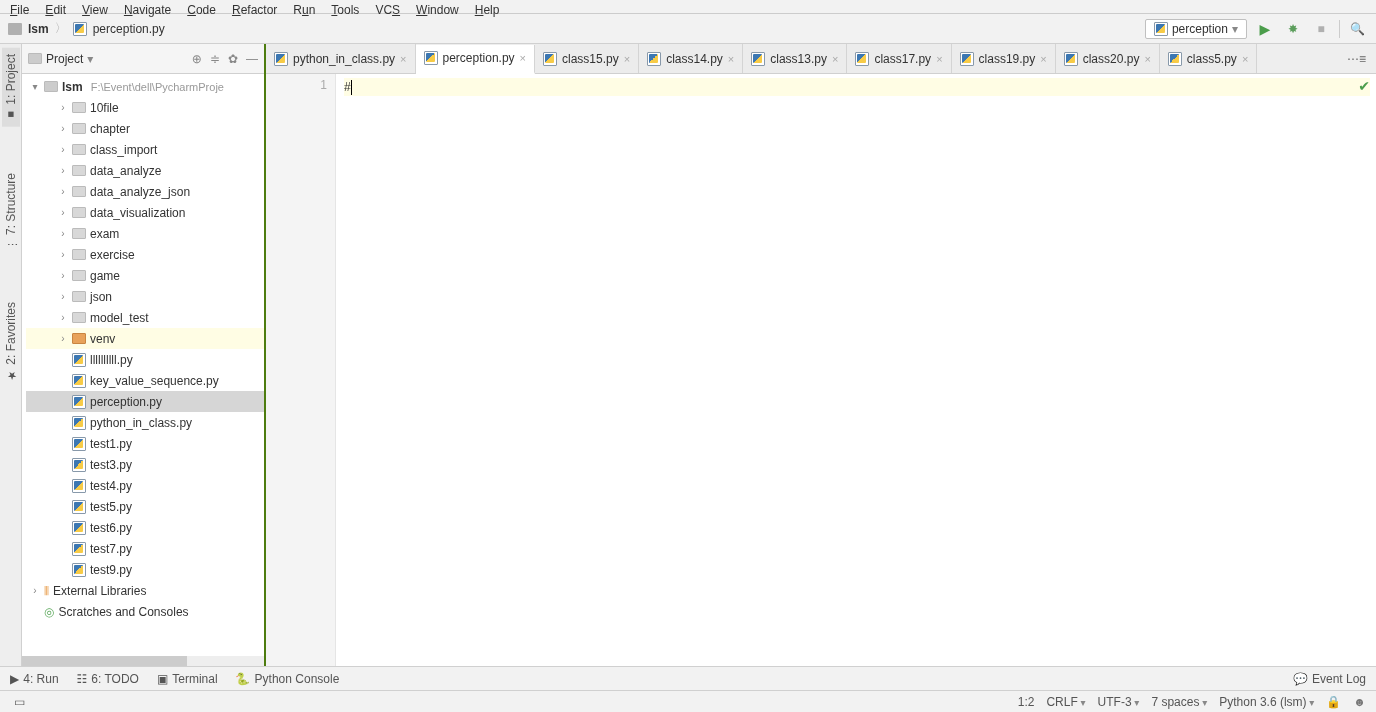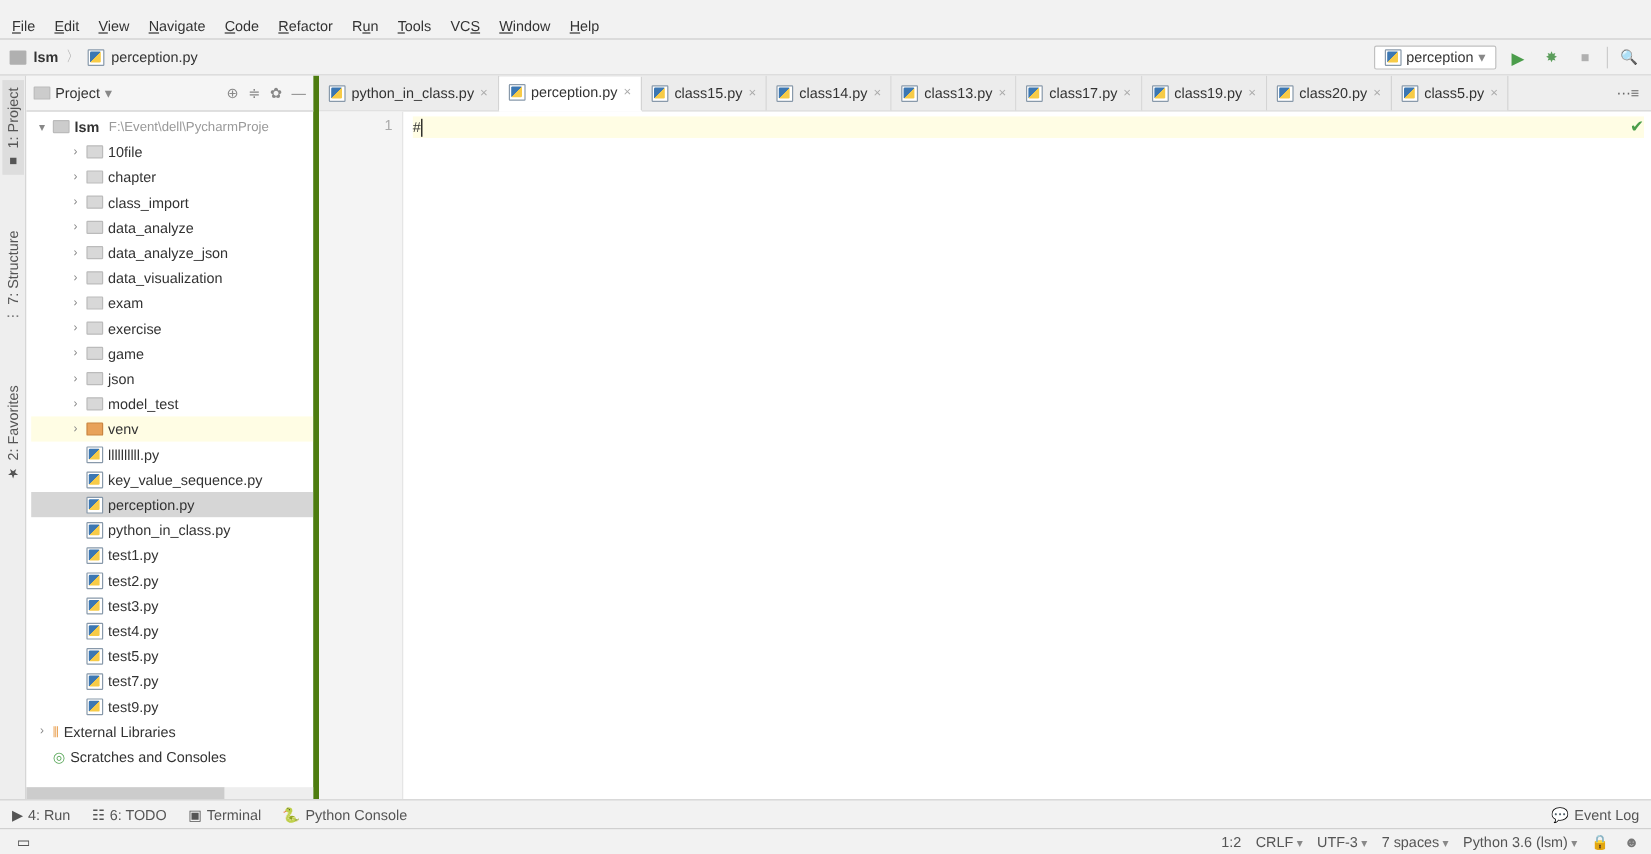--- a/index.html
+++ b/index.html
@@ -1,35 +1,35 @@
 <!DOCTYPE html>
 <html><head>
 <meta charset="utf-8">
 <style>
 * { box-sizing: border-box; margin: 0; padding: 0; font-family: "Segoe UI", Arial, sans-serif; font-size: 12px; }
 body { width: 1376px; height: 712px; background: #f2f2f2; display: flex; flex-direction: column; overflow: hidden; color: #333; }
-.menu-bar { display:flex; align-items:flex-end; gap:16px; padding:3px 10px; background:#f2f2f2; border-bottom:1px solid #ccc; height:33px; }
+.menu-bar { display:flex; align-items:flex-start; gap:16px; padding:3px 10px; background:#f2f2f2; border-bottom:1px solid #ccc; height:14px; }
 .menu-bar span { cursor:default; }
 .u { text-decoration: underline; }
 .nav-row { display:flex; align-items:center; justify-content:space-between; padding:2px 8px; height:30px; border-bottom:1px solid #d0d0d0; }
 .breadcrumb { display:flex; align-items:center; gap:6px; }
 .breadcrumb .sep { color:#aaa; }
 .folder-icon { width:14px; height:12px; background:#b0b0b0; display:inline-block; border-radius:1px; }
 .toolbar-right { display:flex; align-items:center; gap:8px; }
 .run-config { display:flex; align-items:flex-end; gap:4px; border:1px solid #c0c0c0; padding:2px 8px; background:#fff; border-radius:2px; }
 .icon-btn { width:20px; height:20px; display:inline-flex; align-items:center; justify-content:center; color:#666; }
 .run-icon { color:#4b9d4b; font-size:14px; }
 .bug-icon { color:#5c9e5c; }
 .stop-icon { color:#b0b0b0; font-size:12px; }
 .search-icon { color:#666; }
 .main { flex:1; display:flex; overflow:hidden; }
 .left-gutter { width:22px; background:#eee; border-right:1px solid #d0d0d0; display:flex; flex-direction:column; align-items:center; padding-top:4px; gap:40px; }
 .vtab { writing-mode: vertical-rl; transform: rotate(180deg); padding:6px 2px; font-size:11px; color:#555; display:flex; align-items:center; gap:4px; }
 .vtab.active { background:#ddd; }
-.project-pane { width:244px; background:#fff; border-right:5px solid #4d7c0f; display:flex; flex-direction:column; }
+.project-pane { width:244px; background:#fff; border-right:2px solid #4d7c0f; display:flex; flex-direction:column; }
 .pp-header { display:flex; align-items:center; justify-content:space-between; padding:4px 6px; border-bottom:1px solid #d0d0d0; background:#f5f5f5; height:30px; }
 .pp-title { display:flex; align-items:center; gap:4px; }
 .pp-icons { display:flex; gap:8px; color:#888; }
 .tree { flex:1; overflow:hidden; padding:2px 0 2px 4px; }
 .tree-row { display:flex; align-items:center; gap:4px; padding:2px 4px; white-space:nowrap; height:21px; }
 .tree-row.selected { background:#d6d6d6; }
 .tree-row.highlight { background:#fffde4; }
 .arrow { width:10px; display:inline-block; color:#888; font-size:10px; text-align:center; }
 .folder { width:14px; height:11px; background:#d8d8d8; border:1px solid #bbb; border-radius:1px; display:inline-block; }
 .folder.orange { background:#e8a25a; border-color:#c98540; }
@@ -142,24 +142,24 @@
         <div class="tree-row  indent-2"><span class="arrow">›</span><span class="folder"></span> exercise</div>
         <div class="tree-row  indent-2"><span class="arrow">›</span><span class="folder"></span> game</div>
         <div class="tree-row  indent-2"><span class="arrow">›</span><span class="folder"></span> json</div>
         <div class="tree-row  indent-2"><span class="arrow">›</span><span class="folder"></span> model_test</div>
         <div class="tree-row highlight indent-2"><span class="arrow">›</span><span class="folder orange"></span> venv</div>
         <div class="tree-row  indent-2"><span class="arrow"></span><span class="pyfile"></span> llllllllll.py</div>
         <div class="tree-row  indent-2"><span class="arrow"></span><span class="pyfile"></span> key_value_sequence.py</div>
         <div class="tree-row selected indent-2"><span class="arrow"></span><span class="pyfile"></span> perception.py</div>
         <div class="tree-row  indent-2"><span class="arrow"></span><span class="pyfile"></span> python_in_class.py</div>
         <div class="tree-row  indent-2"><span class="arrow"></span><span class="pyfile"></span> test1.py</div>
-        <div class="tree-row  indent-2"><span class="arrow"></span><span class="pyfile"></span> test2.py</div>
         <div class="tree-row  indent-2"><span class="arrow"></span><span class="pyfile"></span> test3.py</div>
         <div class="tree-row  indent-2"><span class="arrow"></span><span class="pyfile"></span> test4.py</div>
         <div class="tree-row  indent-2"><span class="arrow"></span><span class="pyfile"></span> test5.py</div>
+        <div class="tree-row  indent-2"><span class="arrow"></span><span class="pyfile"></span> test6.py</div>
         <div class="tree-row  indent-2"><span class="arrow"></span><span class="pyfile"></span> test7.py</div>
         <div class="tree-row  indent-2"><span class="arrow"></span><span class="pyfile"></span> test9.py</div>
         <div class="tree-row  indent-0"><span class="arrow">›</span><span class="libicon">⫴</span> External Libraries</div>
         <div class="tree-row  indent-0"><span class="arrow"></span><span class="scratch">◎</span> Scratches and Consoles</div>
       </div>
     <div class="proj-scroll">
         <div class="thumb"></div>
       </div>
   </div>
 

